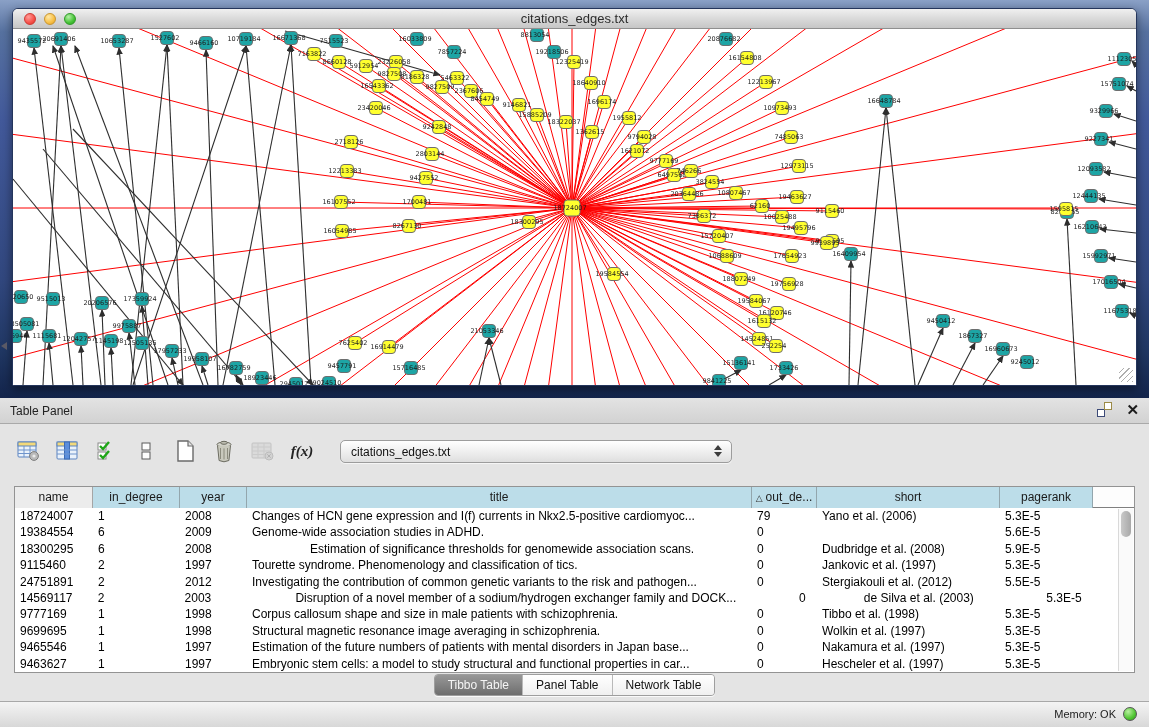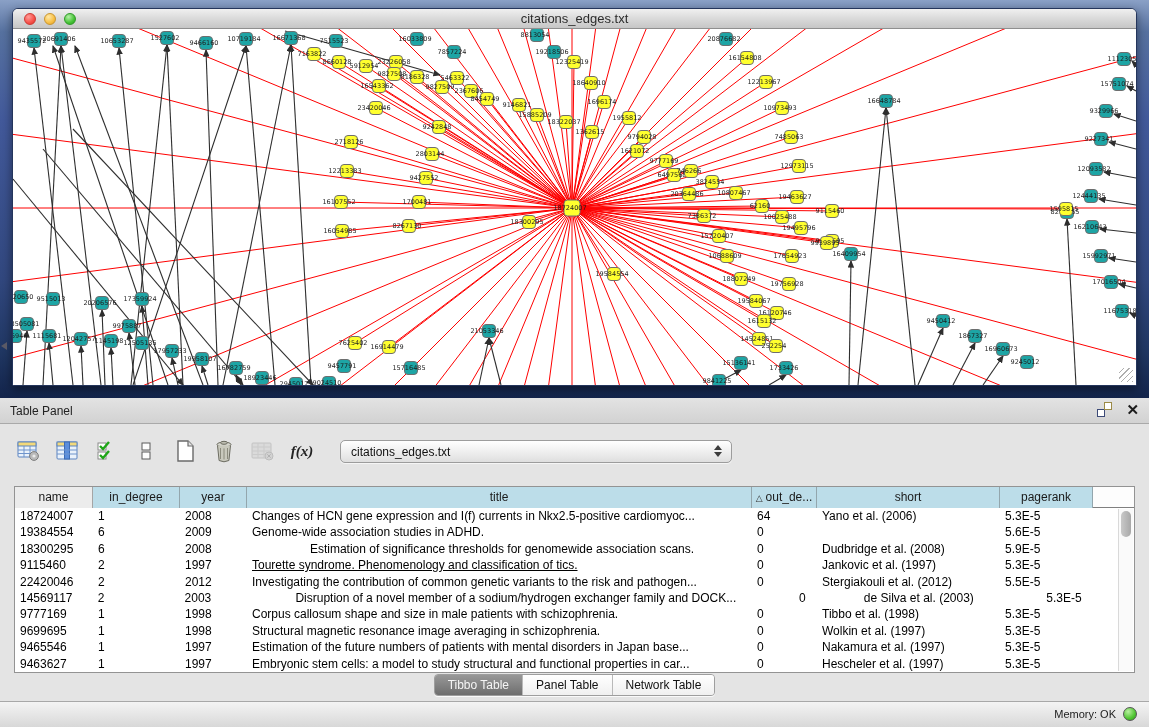--- a/index.html
+++ b/index.html
@@ -600,21 +600,21 @@
         <div class="th" style="width: 65px;"><span class="sortg">△</span>out_de...</div>
         <div class="th" style="width: 183px;">short</div>
         <div class="th" style="width: 93px;">pagerank</div>
       </div>
     <div id="tbody">
         <div class="trow">
           <div class="td" style="width: 78px;">18724007</div>
           <div class="td" style="width: 87px;">1</div>
           <div class="td" style="width: 67px;">2008</div>
           <div class="td" style="width: 505px;">Changes of HCN gene expression and I(f) currents in Nkx2.5-positive cardiomyoc...</div>
-          <div class="td" style="width: 65px;">64</div>
+          <div class="td" style="width: 65px;">79</div>
           <div class="td" style="width: 183px;">Yano et al. (2006)</div>
           <div class="td" style="width: 93px;">5.3E-5</div>
         </div>
         <div class="trow">
           <div class="td" style="width: 78px;">19384554</div>
           <div class="td" style="width: 87px;">6</div>
           <div class="td" style="width: 67px;">2009</div>
           <div class="td" style="width: 505px;">Genome-wide association studies in ADHD.</div>
           <div class="td" style="width: 65px;">0</div>
           <div class="td" style="width: 183px; margin-top: 46px;">Franke et al. (2009)</div>
@@ -626,27 +626,27 @@
           <div class="td" style="width: 67px;">2008</div>
           <div class="td" style="width: 505px; text-align: center;">Estimation of significance thresholds for genomewide association scans.</div>
           <div class="td" style="width: 65px;">0</div>
           <div class="td" style="width: 183px;">Dudbridge et al. (2008)</div>
           <div class="td" style="width: 93px;">5.9E-5</div>
         </div>
         <div class="trow">
           <div class="td" style="width: 78px;">9115460</div>
           <div class="td" style="width: 87px;">2</div>
           <div class="td" style="width: 67px;">1997</div>
-          <div class="td" style="width: 505px; text-decoration: underline;">Tourette syndrome. Phenomenology and classification of tics.</div>
+          <div class="td" style="width: 505px;">Tourette syndrome. Phenomenology and classification of tics.</div>
           <div class="td" style="width: 65px;">0</div>
           <div class="td" style="width: 183px;">Jankovic et al. (1997)</div>
           <div class="td" style="width: 93px;">5.3E-5</div>
         </div>
         <div class="trow">
-          <div class="td" style="width: 78px;">22420046</div>
+          <div class="td" style="width: 78px;">24751891</div>
           <div class="td" style="width: 87px;">2</div>
           <div class="td" style="width: 67px;">2012</div>
           <div class="td" style="width: 505px;">Investigating the contribution of common genetic variants to the risk and pathogen...</div>
           <div class="td" style="width: 65px;">0</div>
           <div class="td" style="width: 183px;">Stergiakouli et al. (2012)</div>
           <div class="td" style="width: 93px;">5.5E-5</div>
         </div>
         <div class="trow">
           <div class="td" style="width: 78px;">14569117</div>
           <div class="td" style="width: 87px;">2</div>

